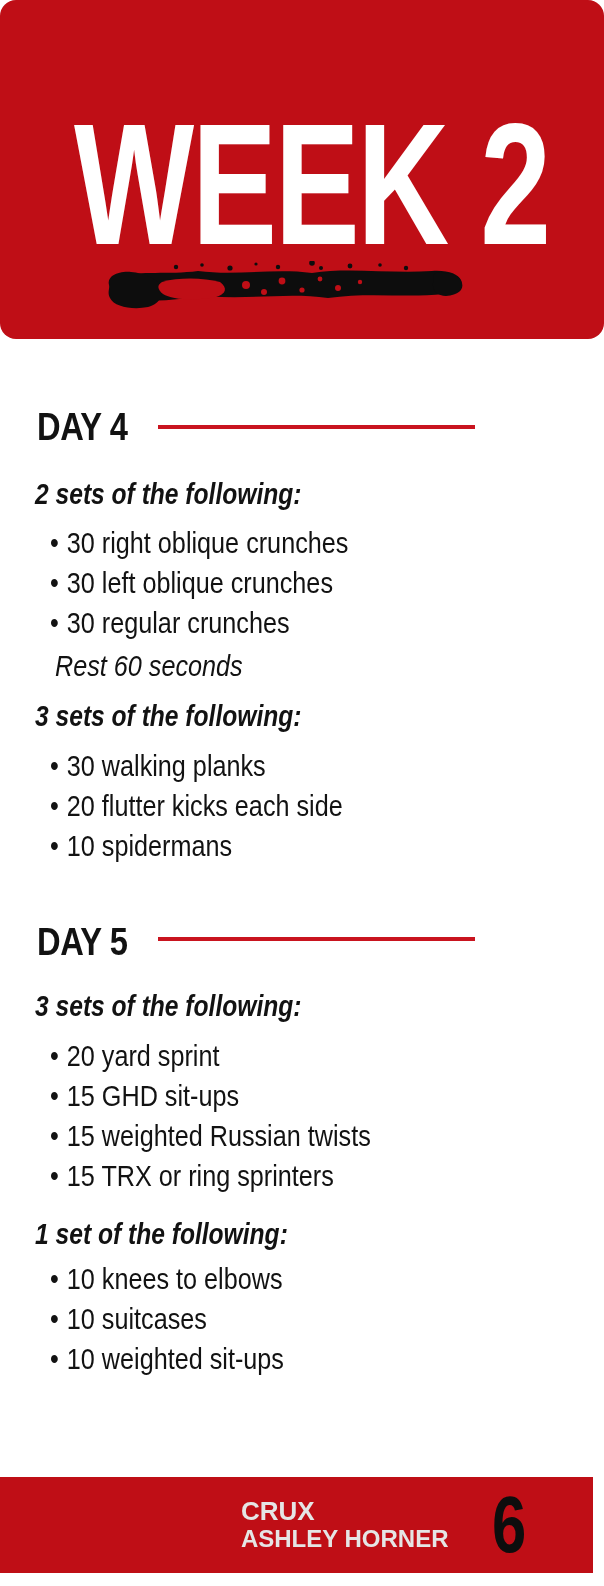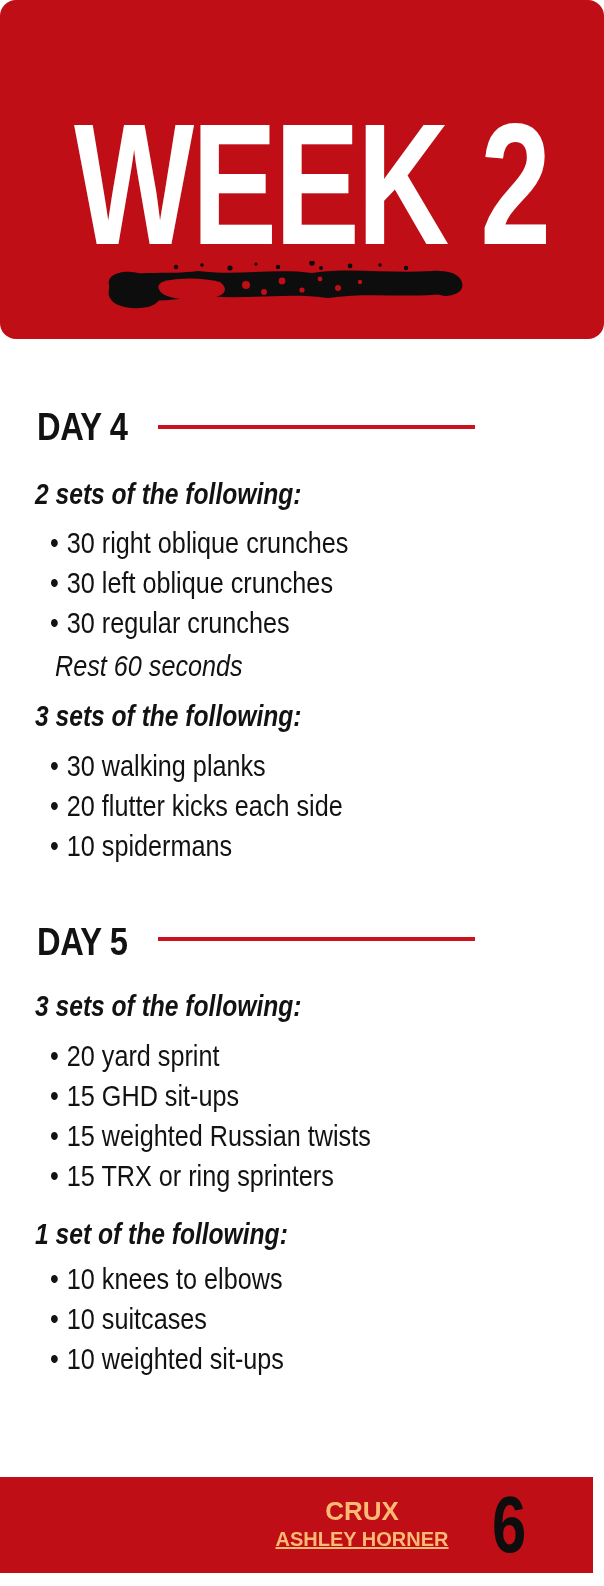--- a/index.html
+++ b/index.html
@@ -113,27 +113,27 @@
   .footer-bar {
     position: absolute; left: 0; top: 1477px;
     width: 593px; height: 96px;
     background: var(--banner_red);
     display: flex;
     align-items: center;
     padding-right: 62px;
   }
   .brand-block {
     margin-left: auto;
-    text-align: center;
-    color: #fdba74;
+    text-align: left;
+    color: #e5e5e5;
     font-weight: bold;
     line-height: 28px;
   }
   .brand-line1 { font-size: 26px; }
-  .brand-line2 { font-size: 20px; text-decoration: underline; }
+  .brand-line2 { font-size: 24px; }
   .page-number {
     margin-left: 38px;
     font-weight: bold;
     font-size: 80px; line-height: 1;
     color: #0d0d0d;
     transform: scaleX(0.77);
   }
 </style>
 </head>
 <body>

